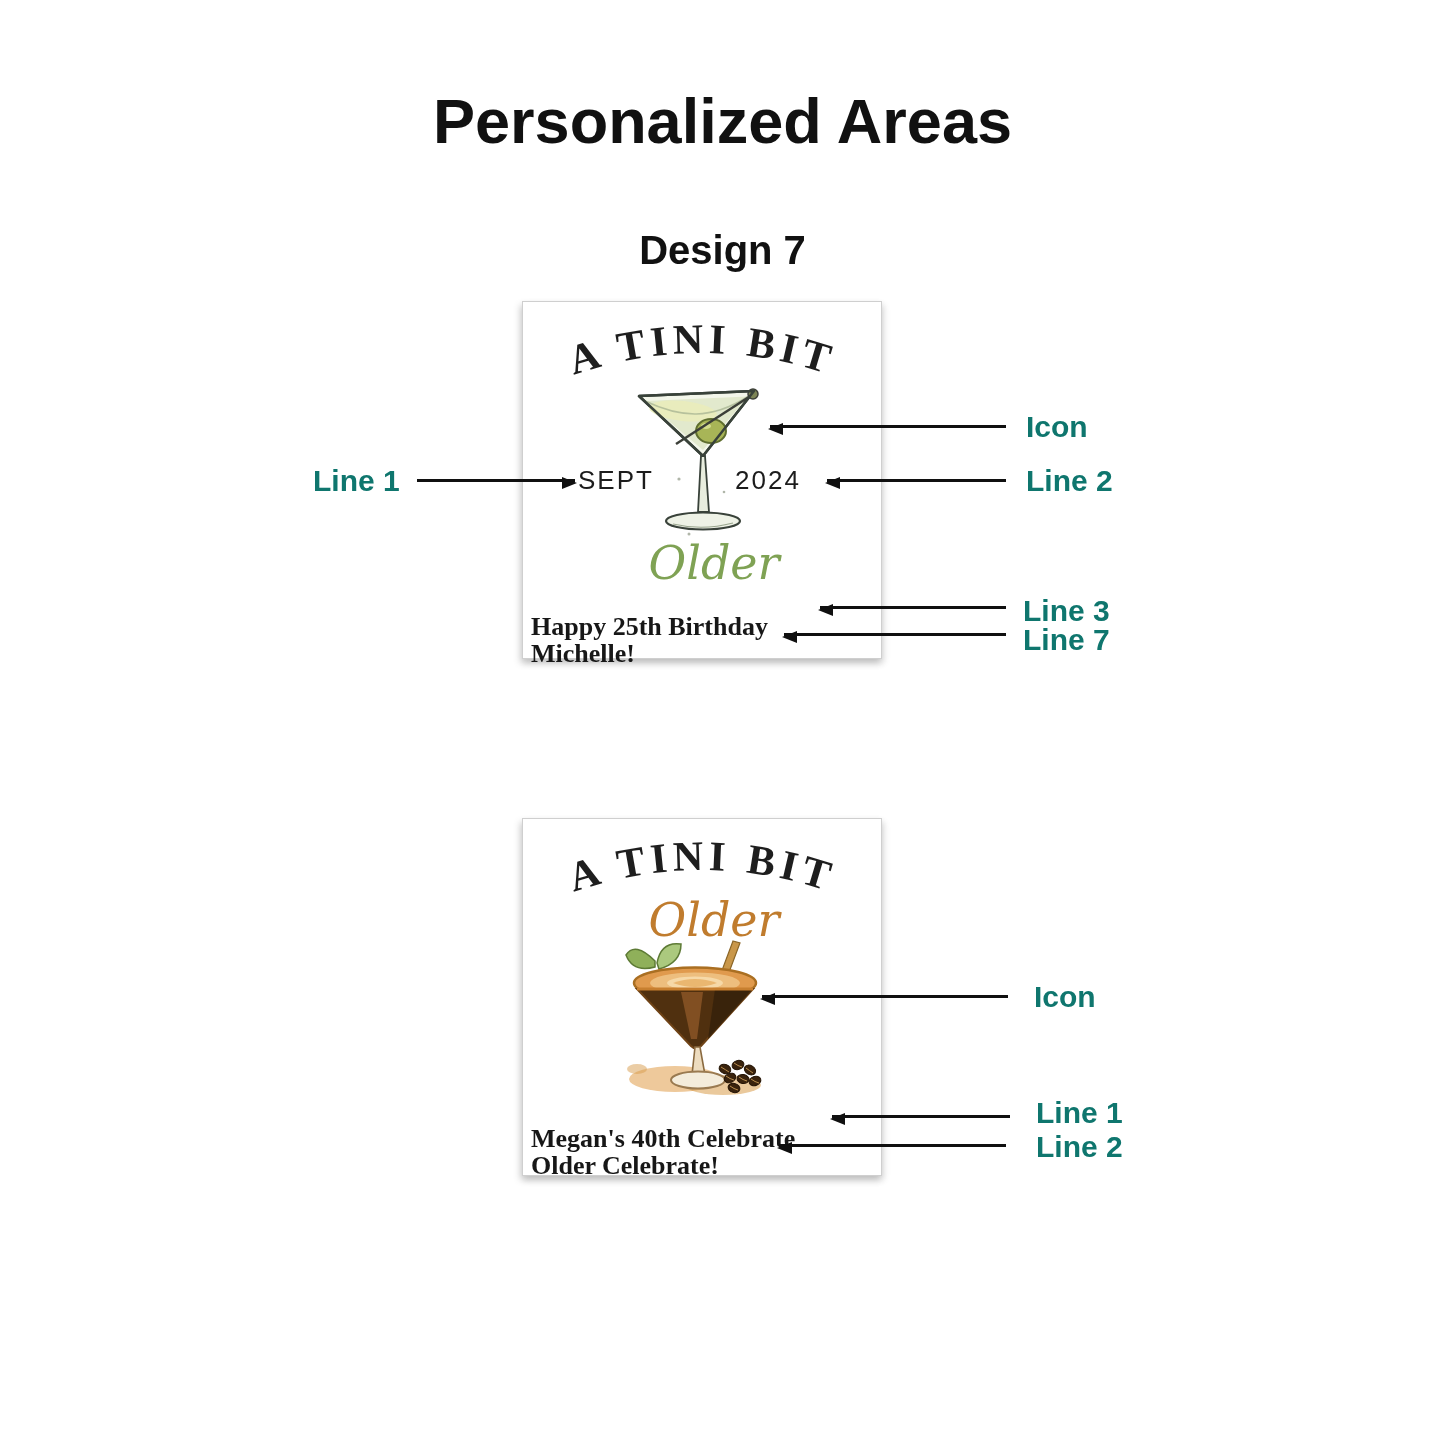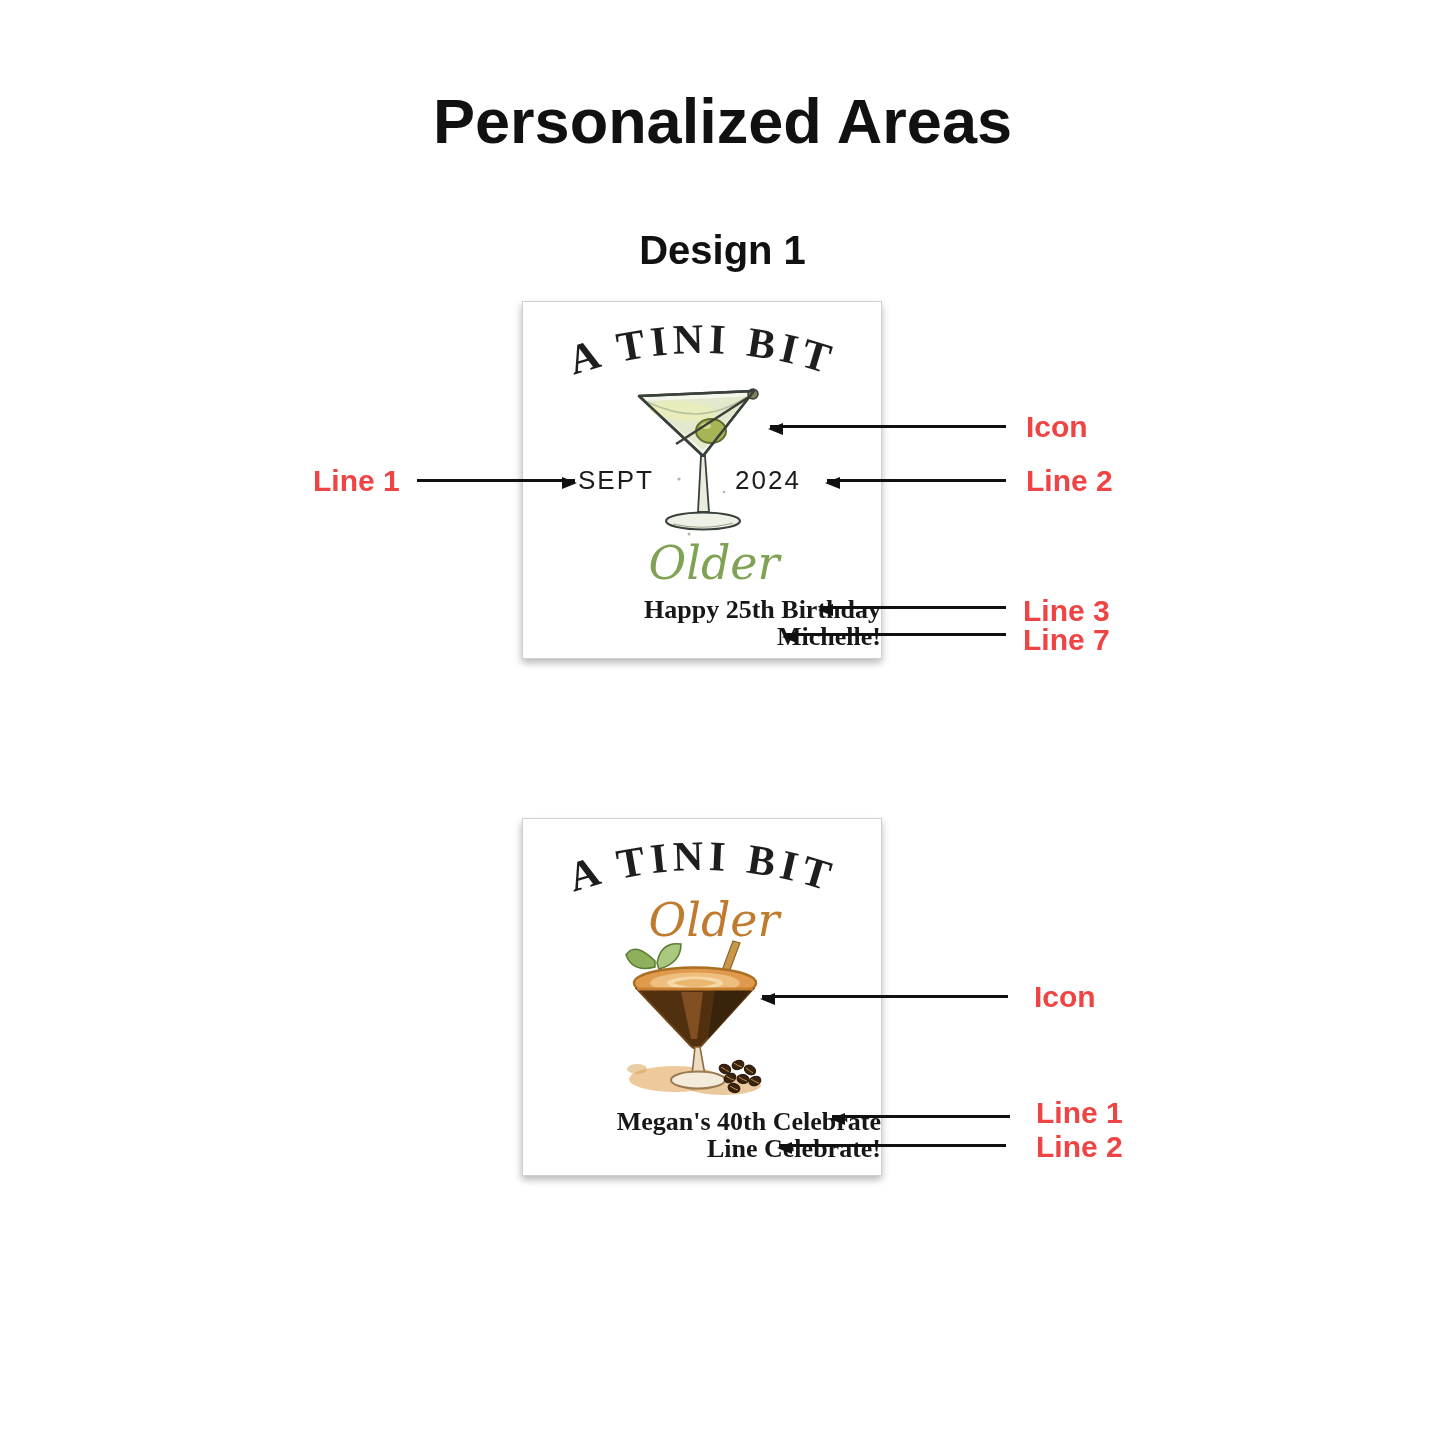--- a/index.html
+++ b/index.html
@@ -27,31 +27,31 @@
           letter-spacing:2px; color:#1c1c1c; line-height:1; }
   .date-left  { left:55px; }
   .date-right { left:212px; }
 
   .script-word { position:absolute; left:0; width:100%; text-align:center;
                  font-family:"DejaVu Serif", serif; font-style:italic;
                  font-size:46px; line-height:1;margin-left:12px; }
   #sticker1 .script-word { top:238px; }
   #sticker2 .script-word { top:78px; }
 
-  .msg { position:absolute; left:0; width:100%; text-align:right;
+  .msg { position:absolute; left:8px; width:100%; text-align:left;
          font-family:"Liberation Serif", serif; font-weight:700; font-size:26px;
-         line-height:1; color:#171717; }
+         line-height:1; color:#171717;margin-top:17px; }
   #sticker1 .msg-1 { top:295px; }
   #sticker1 .msg-2 { top:322px; }
   #sticker2 .msg-1 { top:290px; }
   #sticker2 .msg-2 { top:317px; }
 
   .icon-svg { position:absolute; }
 
-  .callout-label { position:absolute; font-size:30px; font-weight:700; color:#ef4444;
+  .callout-label { position:absolute; font-size:30px; font-weight:700; color:#0f766e;
                    line-height:34px; white-space:nowrap; z-index:6; }
 
   .arrow { position:absolute; height:0; border-top:3px solid #101010; z-index:5; }
   .ah { position:absolute; width:0; height:0; top:-5px;
         border-top:6.5px solid transparent; border-bottom:6.5px solid transparent; }
   .ah-left  { left:-2px;  border-right:15px solid #101010; }
   .ah-right { right:-2px; border-left:15px solid #101010; }
 
   
   #a-d1-line1 { left:417px; top:479px; width:158px; }
@@ -73,21 +73,21 @@
   #l-d2-line1 { left:1036px; top:1096px; }
   #l-d2-line2 { left:1036px; top:1130px; }
 </style>
 </head>
 <body>
 
 <div id="canvas">
 
   <div class="page-title">Personalized Areas</div>
 
-  <div id="d1-heading" class="design-heading">Design 1</div>
+  <div id="d1-heading" class="design-heading">Design 7</div>
 
   <div id="sticker1" class="sticker">
     <svg class="arch-svg" width="358" height="110" viewBox="0 0 358 110">
       <path id="arc1" d="M 34 79 Q 179 23 324 79" fill="none"></path>
       <text class="arch-text" text-anchor="middle">
         <textPath href="#arc1" startOffset="50%">A TINI BIT</textPath>
       </text>
     </svg>
 
     <svg class="icon-svg" style="left:98px; top:82px;" width="148" height="155" viewBox="0 0 148 155">
@@ -174,21 +174,21 @@
         <ellipse cx="127" cy="131" rx="6" ry="4.5" transform="rotate(30 127 131)"></ellipse>
         <ellipse cx="107" cy="139" rx="6" ry="4.5" transform="rotate(-25 107 139)"></ellipse>
         <ellipse cx="120" cy="140" rx="6" ry="4.5" transform="rotate(10 120 140)"></ellipse>
         <ellipse cx="132" cy="142" rx="6" ry="4.5" transform="rotate(-20 132 142)"></ellipse>
         <ellipse cx="111" cy="149" rx="6" ry="4.5" transform="rotate(15 111 149)"></ellipse>
         <path d="M 98 128 Q 103 131 106 133 M 111 124 Q 115 127 119 128 M 123 129 Q 127 132 130 134 M 103 137 Q 107 140 111 141 M 116 138 Q 120 141 124 142 M 128 140 Q 132 143 136 144 M 107 147 Q 111 150 115 151" fill="none" stroke="#b98d4e" stroke-width="1"></path>
       </g>
     </svg>
 
     <div class="msg msg-1">Megan's 40th Celebrate</div>
-    <div class="msg msg-2">Line Celebrate!</div>
+    <div class="msg msg-2">Older Celebrate!</div>
   </div>
 
   <div id="l-d2-icon" class="callout-label">Icon</div>
   <div id="a-d2-icon" class="arrow">
       <span class="ah ah-left"></span>
     </div>
 
   <div id="l-d2-line1" class="callout-label">Line 1</div>
   <div id="a-d2-line1" class="arrow">
       <span class="ah ah-left"></span>

